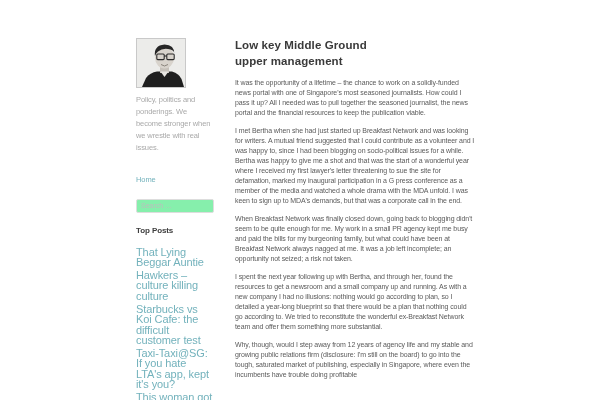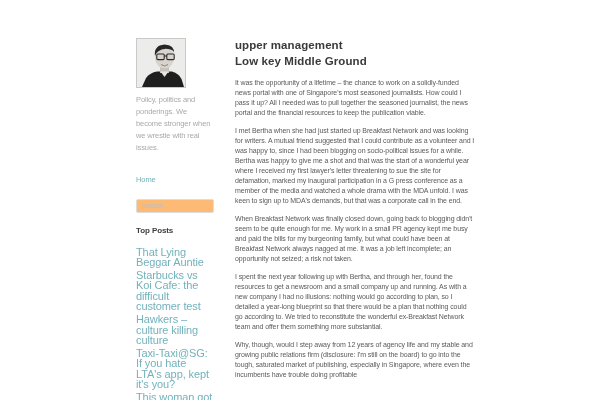--- a/index.html
+++ b/index.html
@@ -37,21 +37,21 @@
   }
   .site-nav { margin-top: 20px; }
   .site-nav a {
     display: block; font-size: 7.5px; line-height: 12.5px;
     color: #73b2bc; text-decoration: none; cursor: pointer;
   }
   .search {
     width: 100%; margin-top: 12px; height: 14px;
     border: 1px solid #dddddd; border-radius: 2px;
     font-size: 7px; padding: 0 4px; color: #555555;
-    background: #fdba74; outline: none;
+    background: #86efac; outline: none;
     font-family: "Liberation Sans", "DejaVu Sans", sans-serif;
   }
   .search::placeholder { color: #bdbdbd; }
   .widget-heading {
     font-size: 8px; font-weight: bold; color: #3d3d3d;
     margin: 13px 0 12px;
   }
   .top-posts { list-style: none; margin: 7px 0 0; padding: 0; }
   .top-posts li { margin: 0 0 3px; }
   .top-posts a {
@@ -102,44 +102,44 @@
 
     <input class="search" type="text" placeholder="Search …" style="">
 
     <h2 class="widget-heading">Top Posts</h2>
 
     <ul class="top-posts">
       <li>
           <a>That Lying Beggar Auntie</a>
         </li>
       <li>
-          <a>Starbucks vs Koi Cafe: the difficult customer test</a>
+          <a>Hawkers – culture killing culture</a>
         </li>
       <li>
-          <a>Hawkers – culture killing culture</a>
+          <a>Starbucks vs Koi Cafe: the difficult customer test</a>
         </li>
       <li>
           <a>Taxi-Taxi@SG: If you hate LTA's app, kept it's you?</a>
         </li>
       <li>
           <a>This woman got the Court to overrule MOM and pay her full-rate overtime</a>
         </li>
     </ul>
 
     
 
     
 
   </aside>
 
   <main class="main">
 
     <h1 class="post-title">
+      <span>Low key Middle Ground</span>
       <span>upper management</span>
-      <span>Low key Middle Ground</span>
     </h1>
 
     <div class="post-body">
       <p>It was the opportunity of a lifetime – the chance to work on a solidly-funded news portal with one of Singapore's most seasoned journalists. How could I pass it up? All I needed was to pull together the seasoned journalist, the news portal and the financial resources to keep the publication viable.</p>
       <p>I met Bertha when she had just started up Breakfast Network and was looking for writers. A mutual friend suggested that I could contribute as a volunteer and I was happy to, since I had been blogging on socio-political issues for a while. Bertha was happy to give me a shot and that was the start of a wonderful year where I received my first lawyer's letter threatening to sue the site for defamation, marked my inaugural participation in a G press conference as a member of the media and watched a whole drama with the MDA unfold. I was keen to sign up to MDA's demands, but that was a corporate call in the end.</p>
       <p>When Breakfast Network was finally closed down, going back to blogging didn't seem to be quite enough for me. My work in a small PR agency kept me busy and paid the bills for my burgeoning family, but what could have been at Breakfast Network always nagged at me. It was a job left incomplete; an opportunity not seized; a risk not taken.</p>
       <p>I spent the next year following up with Bertha, and through her, found the resources to get a newsroom and a small company up and running. As with a new company I had no illusions: nothing would go according to plan, so I detailed a year-long blueprint so that there would be a plan that nothing could go according to. We tried to reconstitute the wonderful ex-Breakfast Network team and offer them something more substantial.</p>
       <p>Why, though, would I step away from 12 years of agency life and my stable and growing public relations firm (disclosure: I'm still on the board) to go into the tough, saturated market of publishing, especially in Singapore, where even the incumbents have trouble doing profitable</p>
     </div>
 

